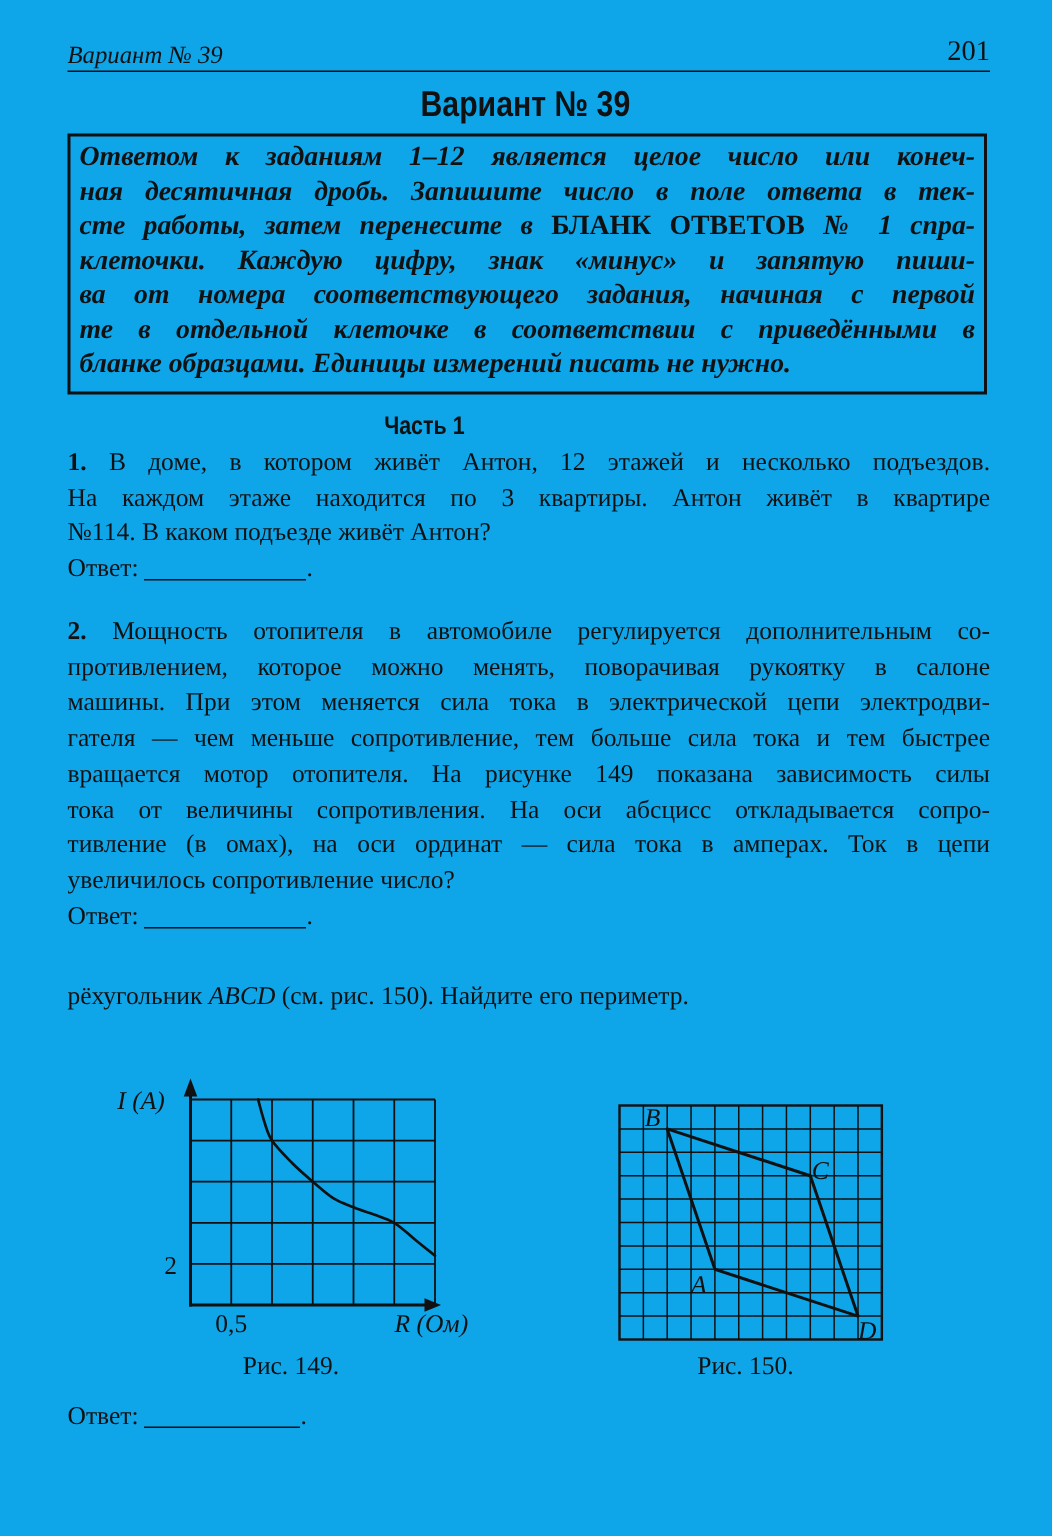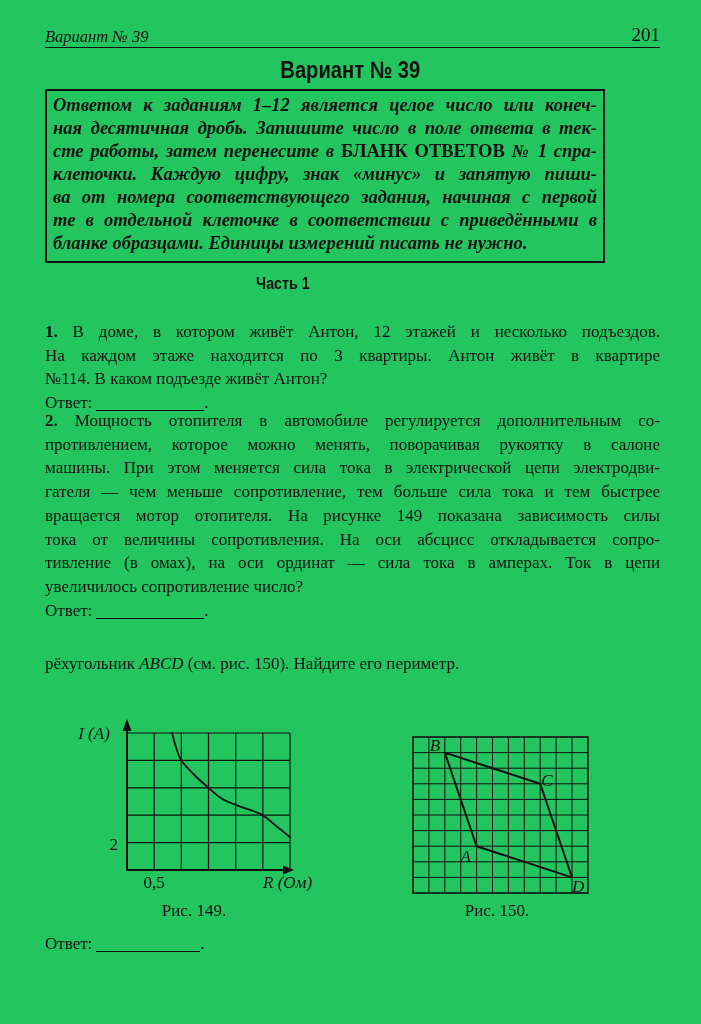--- a/index.html
+++ b/index.html
@@ -1,17 +1,17 @@
 <!DOCTYPE html>
 <html><head>
 <meta charset="utf-8">
 <style>
   html, body { margin: 0; padding: 0; background: #ffffff; }
   .page {
-    position: relative; width: 701px; height: 1024px; background: #22c55e;
+    position: relative; width: 701px; height: 1024px; background: #0ea5e9;
     overflow: hidden; color: #111111;
     font-family: "Liberation Serif", serif;
   }
   .running-header {
     position: absolute; left: 45px; top: 27px;
     font-style: italic; font-size: 16.5px; line-height: 20px;
   }
   .page-number {
     position: absolute; right: 41px; top: 24px;
     font-size: 19px; line-height: 22px; text-align: right;
@@ -20,21 +20,21 @@
     position: absolute; left: 45px; top: 47px; width: 615px; height: 0;
     border-top: 1.6px solid #111111;
   }
   .title {
     position: absolute; left: 0; top: 56px; width: 701px; text-align: center;
     font-family: "Liberation Sans", sans-serif; font-weight: bold;
     font-size: 24px; line-height: 28px;
   }
   .title span, .part-heading span { display: inline-block; transform: scaleX(0.84); }
   .box {
-    position: absolute; left: 45px; top: 89px; width: 560px; height: 174px;
+    position: absolute; left: 45px; top: 89px; width: 613px; height: 174px;
     box-sizing: border-box; border: 2px solid #111111;
     padding: 2.5px 6px 0 6px;
     font-weight: bold; font-style: italic; font-size: 18.5px; line-height: 23px;
   }
   .jl { text-align: justify; text-align-last: justify; }
   .jl.last { text-align-last: left; }
   .upright { font-style: normal; }
   .part-heading {
     position: absolute; left: 0; top: 272px; width: 566px; text-align: center;
     font-family: "Liberation Sans", sans-serif; font-weight: bold;
@@ -85,21 +85,21 @@
     <div class="jl">ная десятичная дробь. Запишите число в поле ответа в тек-</div>
     <div class="jl"><span>сте работы, затем перенесите в</span> <span class="upright">БЛАНК ОТВЕТОВ</span> <span>№ 1 спра-</span></div>
     <div class="jl">клеточки. Каждую цифру, знак «минус» и запятую пиши-</div>
     <div class="jl">ва от номера соответствующего задания, начиная с первой</div>
     <div class="jl">те в отдельной клеточке в соответствии с приведёнными в</div>
     <div class="jl last">бланке образцами. Единицы измерений писать не нужно.</div>
   </div>
 
   <div class="part-heading"><span>Часть 1</span></div>
 
-  <div class="task" style="top:320px;">
+  <div class="task" style="top:296px;">
     <div class="jl"><span class="num">1.</span> <span>В доме, в котором живёт Антон, 12 этажей и несколько подъездов.</span></div>
     <div class="jl">На каждом этаже находится по 3 квартиры. Антон живёт в квартире</div>
     <div class="jl last">№114. В каком подъезде живёт Антон?</div>
     <div class="answer-line"><span>Ответ:</span><span class="blank"></span><span>.</span></div>
   </div>
 
   <div class="task" style="top:409px;">
     <div class="jl"><span class="num">2.</span> <span>Мощность отопителя в автомобиле регулируется дополнительным со-</span></div>
     <div class="jl">противлением, которое можно менять, поворачивая рукоятку в салоне</div>
     <div class="jl">машины. При этом меняется сила тока в электрической цепи электродви-</div>

